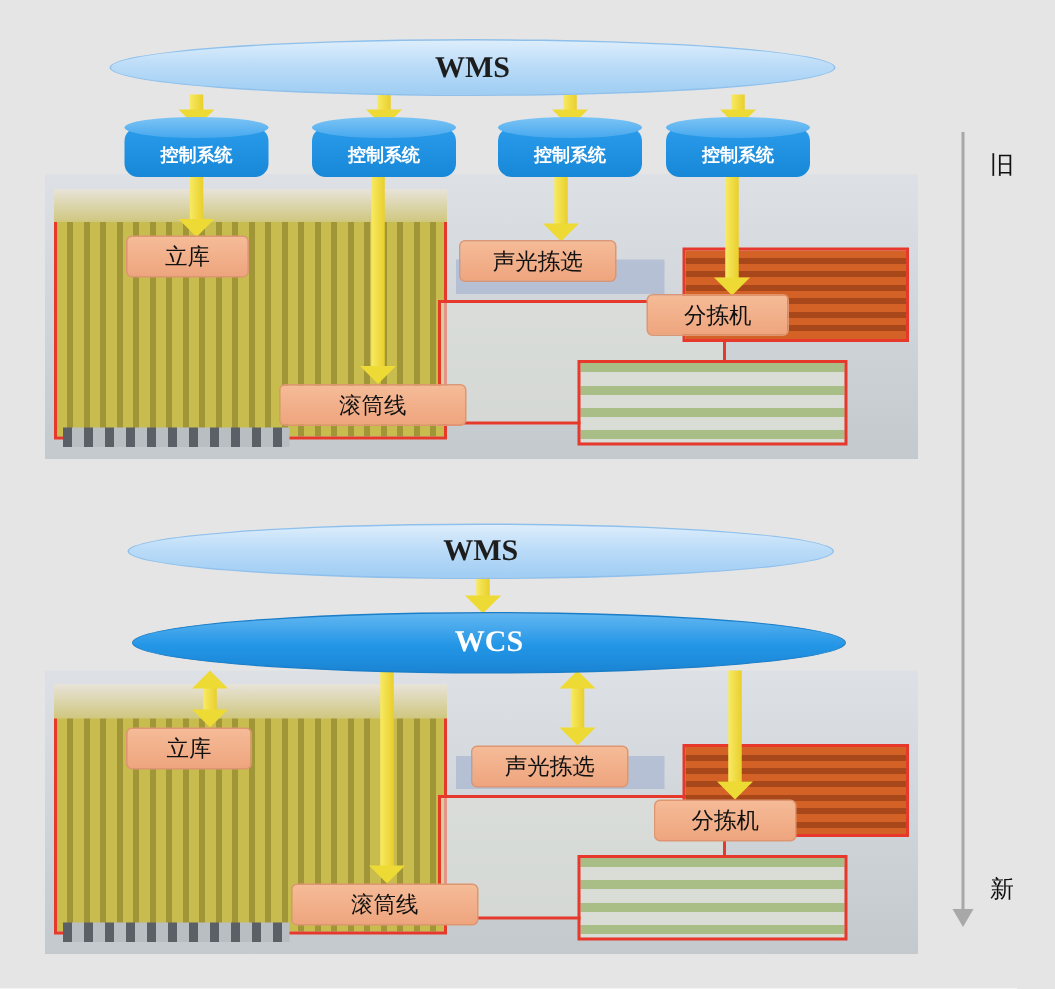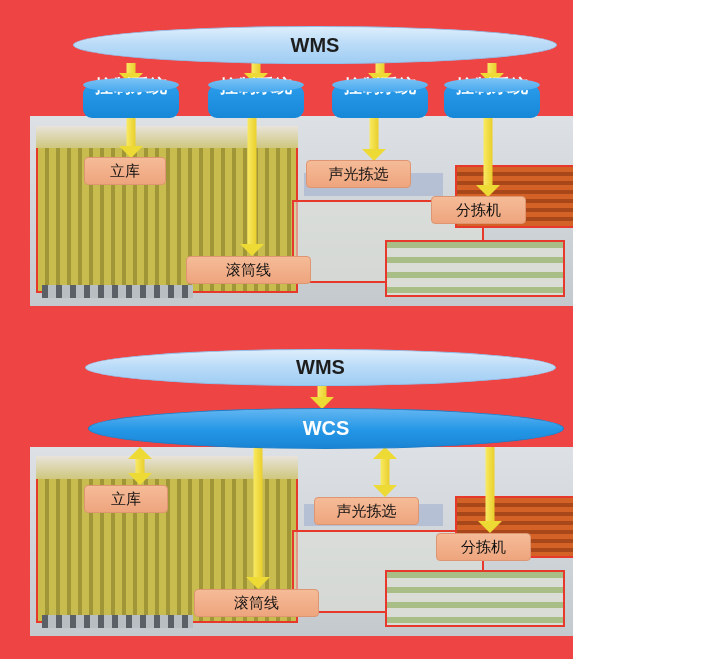--- a/index.html
+++ b/index.html
@@ -1,30 +1,30 @@
 <!DOCTYPE html>
 <html><head>
 <meta charset="utf-8">
 <style>
   html,body{margin:0;padding:0;background:#ffffff;}
   body{font-family:"Liberation Sans","DejaVu Sans",sans-serif;}
-  #figure{position:relative;width:573px;height:659px;background:#ef4444;overflow:hidden;}
+  #figure{position:relative;width:703px;height:659px;background:#e5e5e5;overflow:hidden;font-family:Liberation Serif, serif;}
 
   
   .abs{position:absolute;}
   .ellipse{border-radius:50%;display:flex;align-items:center;justify-content:center;box-sizing:border-box;}
   .wms{background:linear-gradient(180deg,#ddeefc 0%,#bcdcf8 45%,#9fcdf3 100%);
        border:1px solid #8fc0ec;color:#1d1d1d;font-weight:bold;font-size:20px;z-index:3;}
   .wcs{background:linear-gradient(180deg,#62b6f1 0%,#2396e6 55%,#1b84d4 100%);
        border:1px solid #1b7ec8;color:#ffffff;font-weight:bold;font-size:20px;z-index:3;}
 
   .cylinder{position:absolute;background:linear-gradient(180deg,#2a9cea 0%,#1787d8 100%);
-            border-radius:9px;color:#ffffff;font-weight:bold;font-size:18px;
+            border-radius:9px;color:#ffffff;font-weight:bold;font-size:12px;
             display:flex;align-items:flex-end;justify-content:center;
-            padding-bottom:20px;box-sizing:border-box;z-index:3;}
+            padding-bottom:6px;box-sizing:border-box;z-index:3;}
   .cylinder::before{content:"";position:absolute;top:-7px;left:0;right:0;height:14px;
             background:linear-gradient(180deg,#7cc4f5,#47a8ee);border-radius:50%;}
 
   .equip{position:absolute;background:linear-gradient(180deg,#f5bb97,#eea57e);
          border:1px solid #dd9671;border-radius:4px;color:#111111;font-size:15px;
          display:flex;align-items:center;justify-content:center;z-index:4;box-sizing:border-box;}
 
   
   .yarrow{position:absolute;width:24px;z-index:2;}
   .yarrow .shaft{position:absolute;left:50%;transform:translateX(-50%);width:9px;

